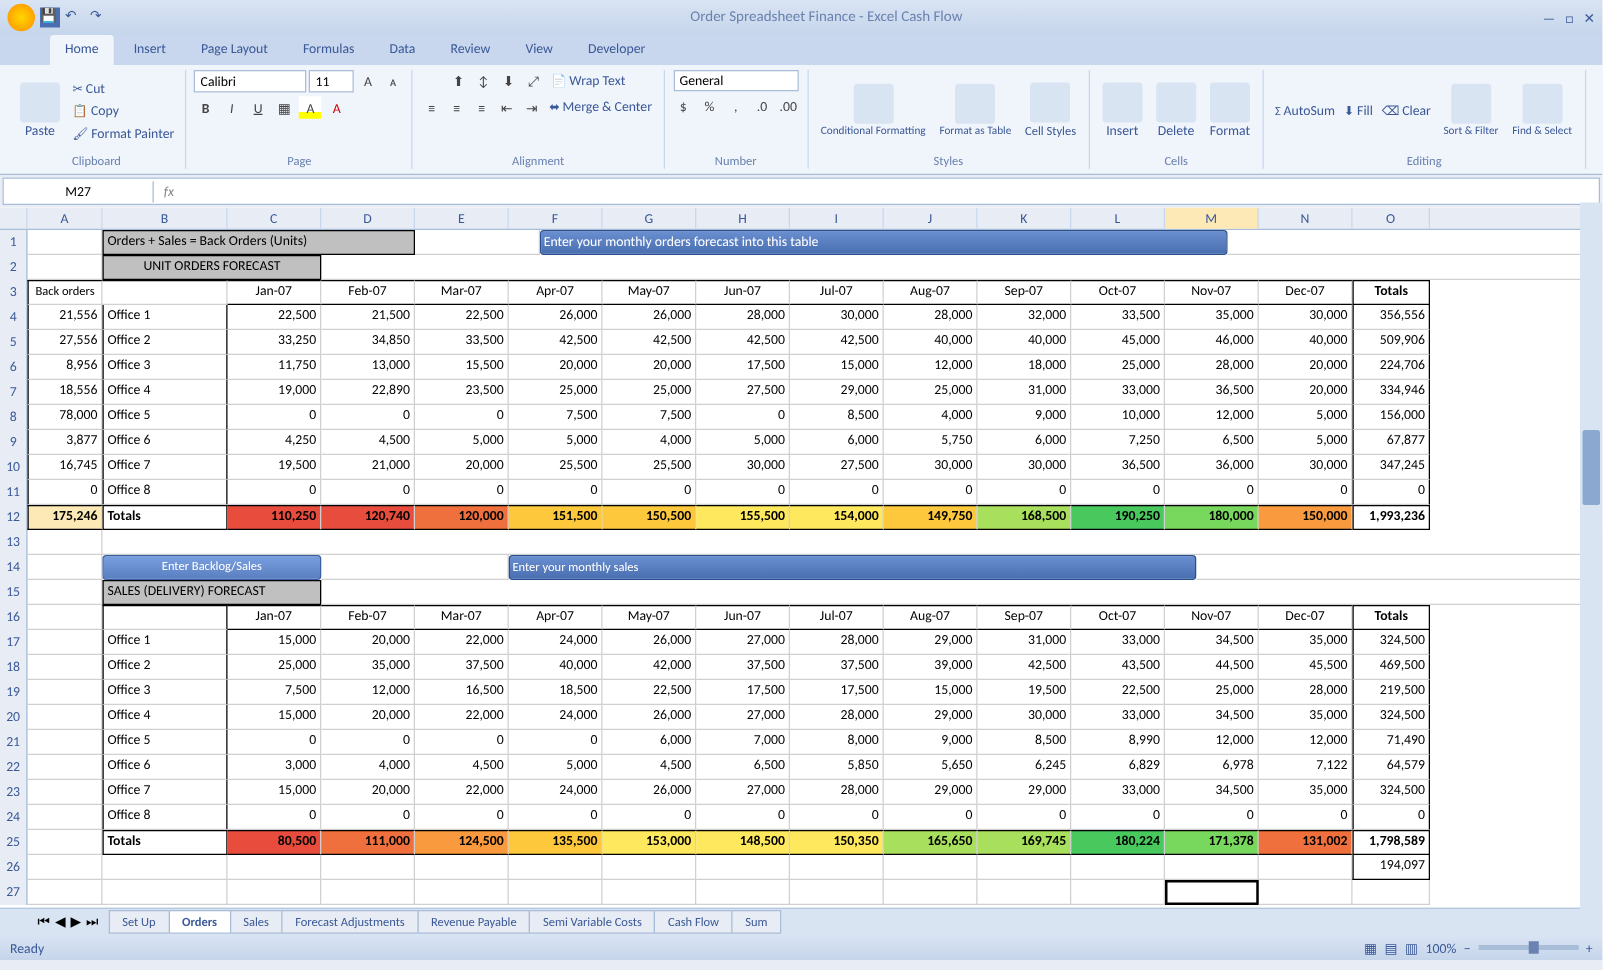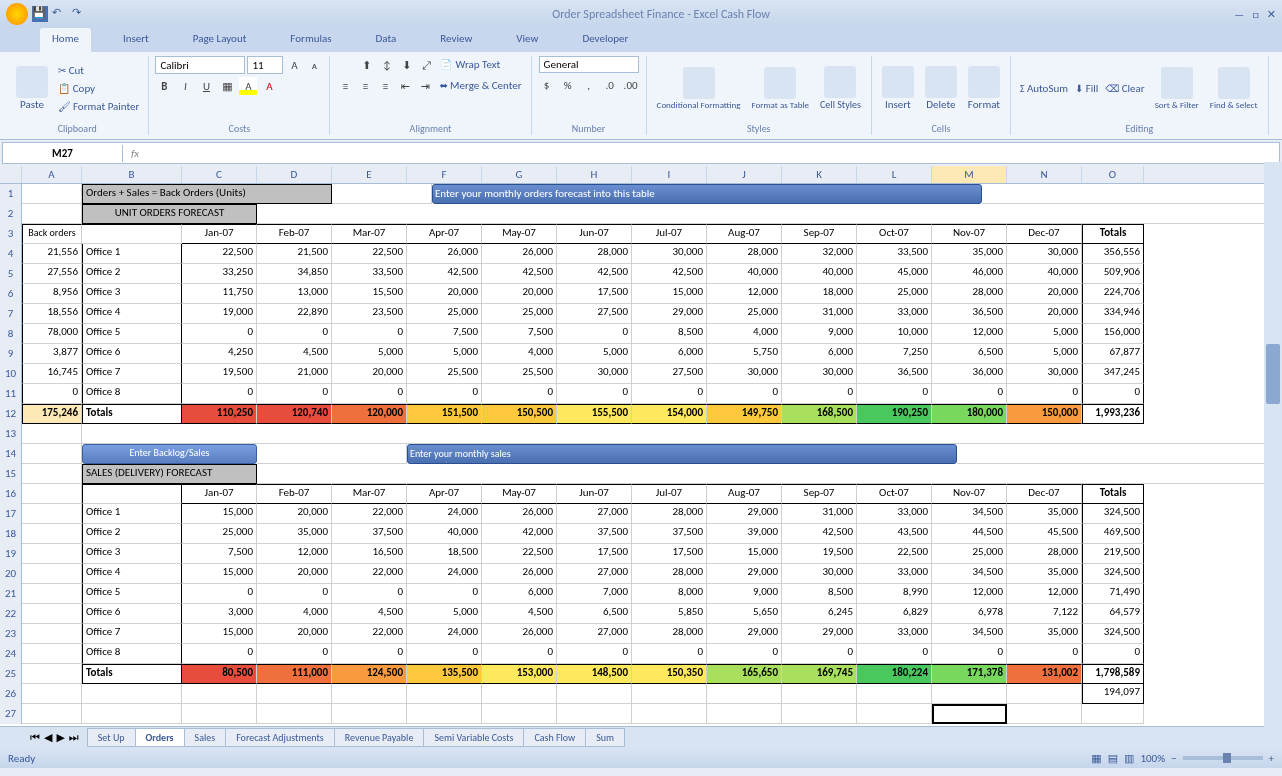--- a/index.html
+++ b/index.html
@@ -2,35 +2,35 @@
 <html><head>
 <meta charset="utf-8">
 <style>
 *{margin:0;padding:0;box-sizing:border-box;font-family:Calibri,Arial,sans-serif;font-size:11px}
 body{background:#e8ecf4;width:1282px;height:776px;overflow:hidden;position:relative}
 .titlebar{height:28px;background:linear-gradient(#d9e4f3,#c5d5eb);display:flex;align-items:center;padding:0 6px;color:#3b5998}
 .titlebar .qat{display:flex;gap:4px;align-items:center}
 .titlebar .qat span{width:16px;height:16px;display:inline-block}
 .titlebar .title{flex:1;text-align:center;color:#6a82b0;font-size:12px}
 .titlebar .winbtns{display:flex;gap:8px;color:#3b5998}
-.menubar{height:24px;background:#c8d7ee;display:flex;padding-left:40px;gap:20px}
+.menubar{height:24px;background:#c8d7ee;display:flex;padding-left:40px;gap:4px}
 .menubar div{padding:4px 12px;color:#3b5998;cursor:pointer}
 .menubar div.active{background:#f0f4fb;border-radius:3px 3px 0 0}
 .ribbon{height:88px;background:#f0f4fb;border-bottom:1px solid #a8bdd8;display:flex;padding:4px 6px}
 .rgroup{border-right:1px solid #c8d7ee;padding:0 6px;display:flex;flex-direction:column;justify-content:space-between}
 .rgroup .glabel{text-align:center;color:#6a82b0;font-size:10px;padding-top:2px}
 .rgroup .gbody{flex:1;display:flex;align-items:center;gap:3px}
 .bigbtn{display:flex;flex-direction:column;align-items:center;padding:2px 4px;color:#3b5998;min-width:40px}
 .bigbtn .ico{width:32px;height:32px;background:#d9e4f3;border-radius:3px}
 .smbtn{padding:2px 3px;color:#3b5998;font-size:10px}
 .fontsel{border:1px solid #a8bdd8;background:#fff;padding:1px 4px;font-size:11px;width:90px}
 .sizesel{border:1px solid #a8bdd8;background:#fff;padding:1px 4px;font-size:11px;width:36px}
 .iconbtn{width:18px;height:18px;display:inline-flex;align-items:center;justify-content:center;color:#444}
 .namebox{height:22px;background:#fff;border:1px solid #a8bdd8;display:flex;align-items:center;margin:2px}
-.namebox .nb{width:120px;padding:2px 8px;border-right:1px solid #a8bdd8;text-align:center;font-weight:bold}
+.namebox .nb{width:120px;padding:2px 8px;border-right:1px solid #a8bdd8;text-align:center;font-weight:normal}
 .namebox .fx{padding:2px 8px;color:#888;font-style:italic}
 .namebox .formula{flex:1;padding:2px 8px}
 .sheet{position:relative;background:#fff;height:560px;overflow:hidden}
 .colhdrs{display:flex;height:18px;background:#e8ecf4;border-bottom:1px solid #a8bdd8;position:sticky;top:0}
 .colhdrs div{border-right:1px solid #c8d7ee;text-align:center;color:#3b5998;line-height:17px}
 .rowhdr{width:22px;background:#e8ecf4;border-right:1px solid #a8bdd8;text-align:center;color:#3b5998;line-height:19px}
 .grid{display:flex;flex-direction:column}
 .row{display:flex;height:20px}
 .cell{border-right:1px solid #d0d0d0;border-bottom:1px solid #d0d0d0;padding:1px 3px;overflow:hidden;white-space:nowrap}
 .ch{width:22px}
@@ -118,21 +118,21 @@
       </div>
       <div style="display:flex;gap:3px">
         <span class="iconbtn bold">B</span>
         <span class="iconbtn" style="font-style:italic">I</span>
         <span class="iconbtn" style="text-decoration:underline">U</span>
         <span class="iconbtn">▦</span>
         <span class="iconbtn" style="background:linear-gradient(#fff 70%,#ff0 70%)">A</span>
         <span class="iconbtn" style="color:#c00">A</span>
       </div>
     </div>
-    <div class="glabel">Costs</div>
+    <div class="glabel">Page</div>
   </div>
   <div class="rgroup">
     <div class="gbody" style="flex-direction:column;gap:3px">
       <div style="display:flex;gap:2px">
         <span class="iconbtn">⬆</span>
         <span class="iconbtn">↕</span>
         <span class="iconbtn">⬇</span>
         <span class="iconbtn">⤢</span>
         <div class="smbtn">📄 <span>Wrap Text</span></div>
       </div>

